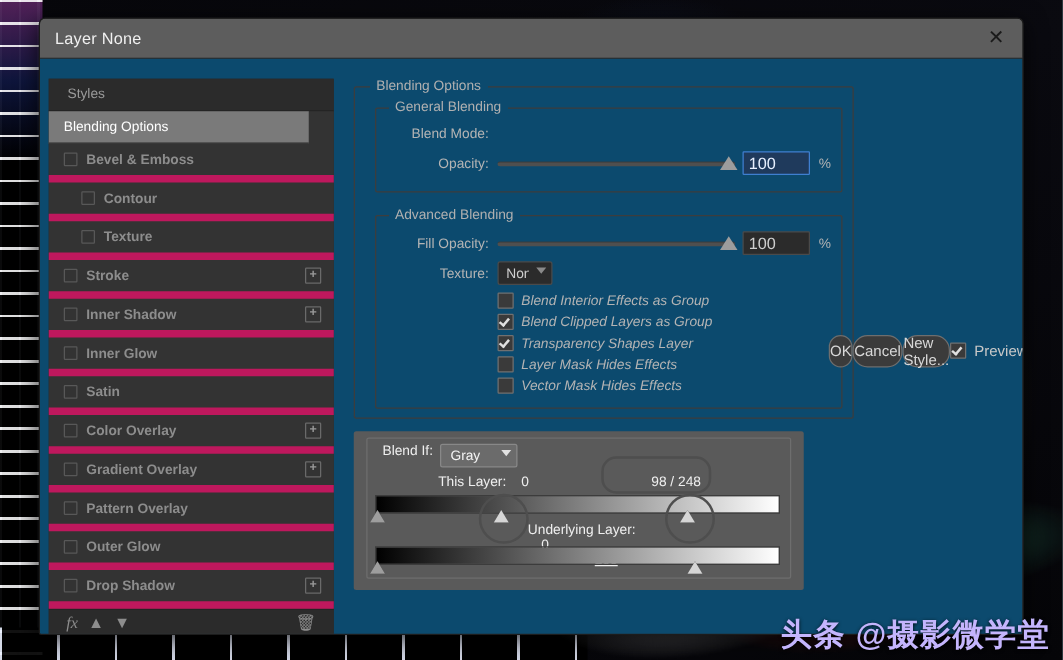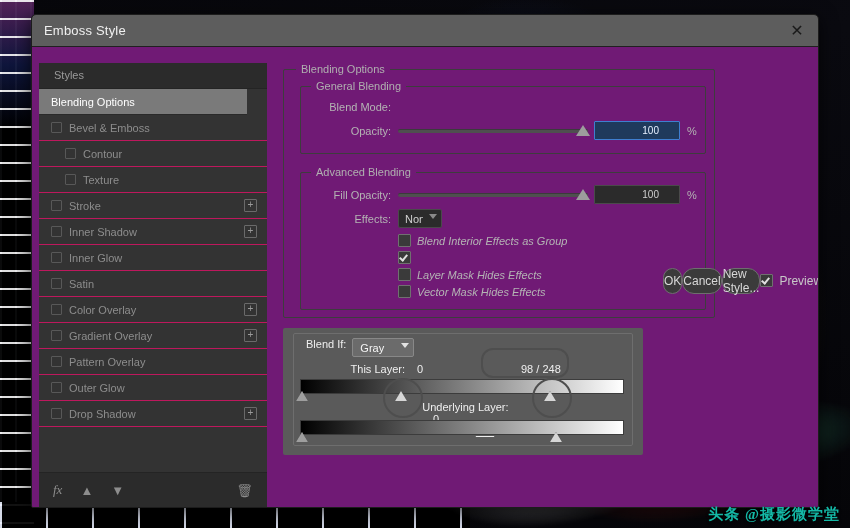--- a/index.html
+++ b/index.html
@@ -75,58 +75,58 @@
   }
   #titlebar .title{
     color:#f0f0f0;font-size:13px;margin-left:12px;letter-spacing:.2px;
   }
   #titlebar .closebtn{
     margin-left:auto;width:42px;height:31px;
     display:flex;align-items:center;justify-content:center;
     color:#1a1a1a;font-size:16px;line-height:1;cursor:pointer;
   }
 
-  #body{display:flex;height:461px;background:#701a75;padding:0;}
+  #body{display:flex;height:461px;background:#0c4a6e;padding:0;}
 
   
   .stylescol{
     width:228px;margin:16px 0 0 7px;
     background:#2b2b2b;display:flex;flex-direction:column;
   }
   .styles-head{
     color:#9a9a9a;font-size:11px;padding:6px 0 7px 15px;
     background:#2b2b2b;
   }
   .styles-list{
     background:#333333;border-top:1px solid #242424;flex:1;
     border-bottom:1px solid #242424;
   }
   .srow{
     height:25px;display:flex;align-items:center;
-    border-bottom:1px solid #be185d;
+    border-bottom:6px solid #be185d;
     color:#8d8d8d;font-size:11px;position:relative;
-    padding-left:12px;cursor:pointer;
+    padding-left:12px;cursor:pointer;font-weight:bold;
   }
   .srow.sel{
     background:#7a7a7a;color:#ffffff;font-weight:normal;
     border-bottom:1px solid #2a2a2a;
     width:196px;
   }
   .srow.indent{padding-left:26px;}
   .cbox{
     width:9px;height:9px;border:1px solid #585858;background:#333;
     margin-right:7px;flex:none;border-radius:1px;
   }
   .plus{
     position:absolute;right:10px;width:11px;height:11px;
     border:1px solid #6a6a6a;color:#9a9a9a;font-size:10px;
     line-height:9px;text-align:center;border-radius:1px;
   }
   .styles-foot{
-    height:34px;display:flex;align-items:center;gap:18px;
+    height:34px;display:flex;align-items:center;gap:8px;
     padding-left:14px;background:#2b2b2b;
     border-bottom:1px solid #3a3a3a;
   }
   .fxicon{color:#8d8d8d;font-style:italic;font-size:13px;font-family:"Liberation Serif",serif;}
   .arrowicon{color:#8d8d8d;font-size:13px;}
   .trashicon{margin-left:auto;margin-right:14px;color:#8d8d8d;font-size:13px;}
 
   
   .maincol{
     width:360px;margin:16px 0 0 16px;color:#b4b4b4;font-size:11px;
@@ -162,21 +162,21 @@
     position:absolute;top:5px;left:0;right:0;height:3px;
     background:#4f4f4f;border-top:1px solid #3b3b3b;border-radius:2px;
   }
   .slider .thumb{
     position:absolute;top:1px;width:0;height:0;
     border-left:7px solid transparent;border-right:7px solid transparent;
     border-bottom:11px solid #9d9d9d;
   }
   .numfield{
     width:44px;height:17px;background:#2b2b2b;border:1px solid #4a4a4a;
-    color:#cfcfcf;font-size:10px;text-align:right;padding:0 20px;border-radius:1px;
+    color:#cfcfcf;font-size:13px;text-align:left;padding:0 4px;border-radius:1px;
     line-height:17px;
   }
   .numfield.focus{border:1px solid #3f7fd0;background:#1f3a5c;color:#e6f0ff;}
   .pct{margin-left:7px;color:#b4b4b4;}
 
   .chan{display:flex;align-items:center;gap:4px;margin-right:22px;}
   .ckbox{
     width:11px;height:11px;border:1px solid #707070;background:#3a3a3a;
     border-radius:1px;position:relative;
   }
@@ -240,40 +240,40 @@
     width:130px;height:128px;background:#111111;border:1px solid #343434;
   }
   .thumb-inner{
     width:63px;height:63px;background:#262626;margin:33px auto 0 auto;
     border-top:1px solid #2e2e2e;border-left:1px solid #2e2e2e;
   }
 
   
   #watermark{
     position:absolute;right:10px;bottom:4px;
-    color:#14b8a6;font-size:15px;font-weight:bold;
-    font-family:Liberation Serif, serif;
+    color:#c4b5fd;font-size:25px;font-weight:bold;
+    font-family:Liberation Sans, sans-serif;
     letter-spacing:1px;text-shadow:0 1px 3px rgba(0,0,0,.9);
   }
 </style>
 </head>
 <body>
 
 <div id="bg">
   <div class="layerA"></div>
   <div class="keys"></div>
   <div class="keysTint"></div>
   <div class="bottomKeys"></div>
   <div class="swoosh"></div>
 </div>
 
 <div id="dialog">
 
   <div id="titlebar">
-    <div class="title">Emboss Style</div>
+    <div class="title">Layer None</div>
     <div class="closebtn">✕</div>
   </div>
 
   <div id="body">
 
     <div class="stylescol">
       <div class="styles-head">Styles</div>
       <div class="styles-list" id="styles-list">
           <div class="srow sel">
             <span>Blending Options</span>
@@ -370,36 +370,41 @@
             <span class="slider">
               <span class="track"></span>
               <span class="thumb" style="left:178px"></span>
             </span>
             <span class="numfield">100</span>
             <span class="pct">%</span>
           </div>
 
 
           <div class="frow">
-            <div class="flabel">Effects:</div>
+            <div class="flabel">Texture:</div>
             <span class="selwrap">
               <select class="ps" style="width:44px">
                 <option>None</option>
               </select>
               <span class="chev"></span>
             </span>
           </div>
 
           <div id="adv-checks">
               <div class="optrow">
                 <span class="ckbox"></span>
                 <span>Blend Interior Effects as Group</span>
               </div>
               <div class="optrow">
                 <span class="ckbox on"></span>
+                <span>Blend Clipped Layers as Group</span>
+              </div>
+              <div class="optrow">
+                <span class="ckbox on"></span>
+                <span>Transparency Shapes Layer</span>
               </div>
               <div class="optrow">
                 <span class="ckbox"></span>
                 <span>Layer Mask Hides Effects</span>
               </div>
               <div class="optrow">
                 <span class="ckbox"></span>
                 <span>Vector Mask Hides Effects</span>
               </div>
             </div>

